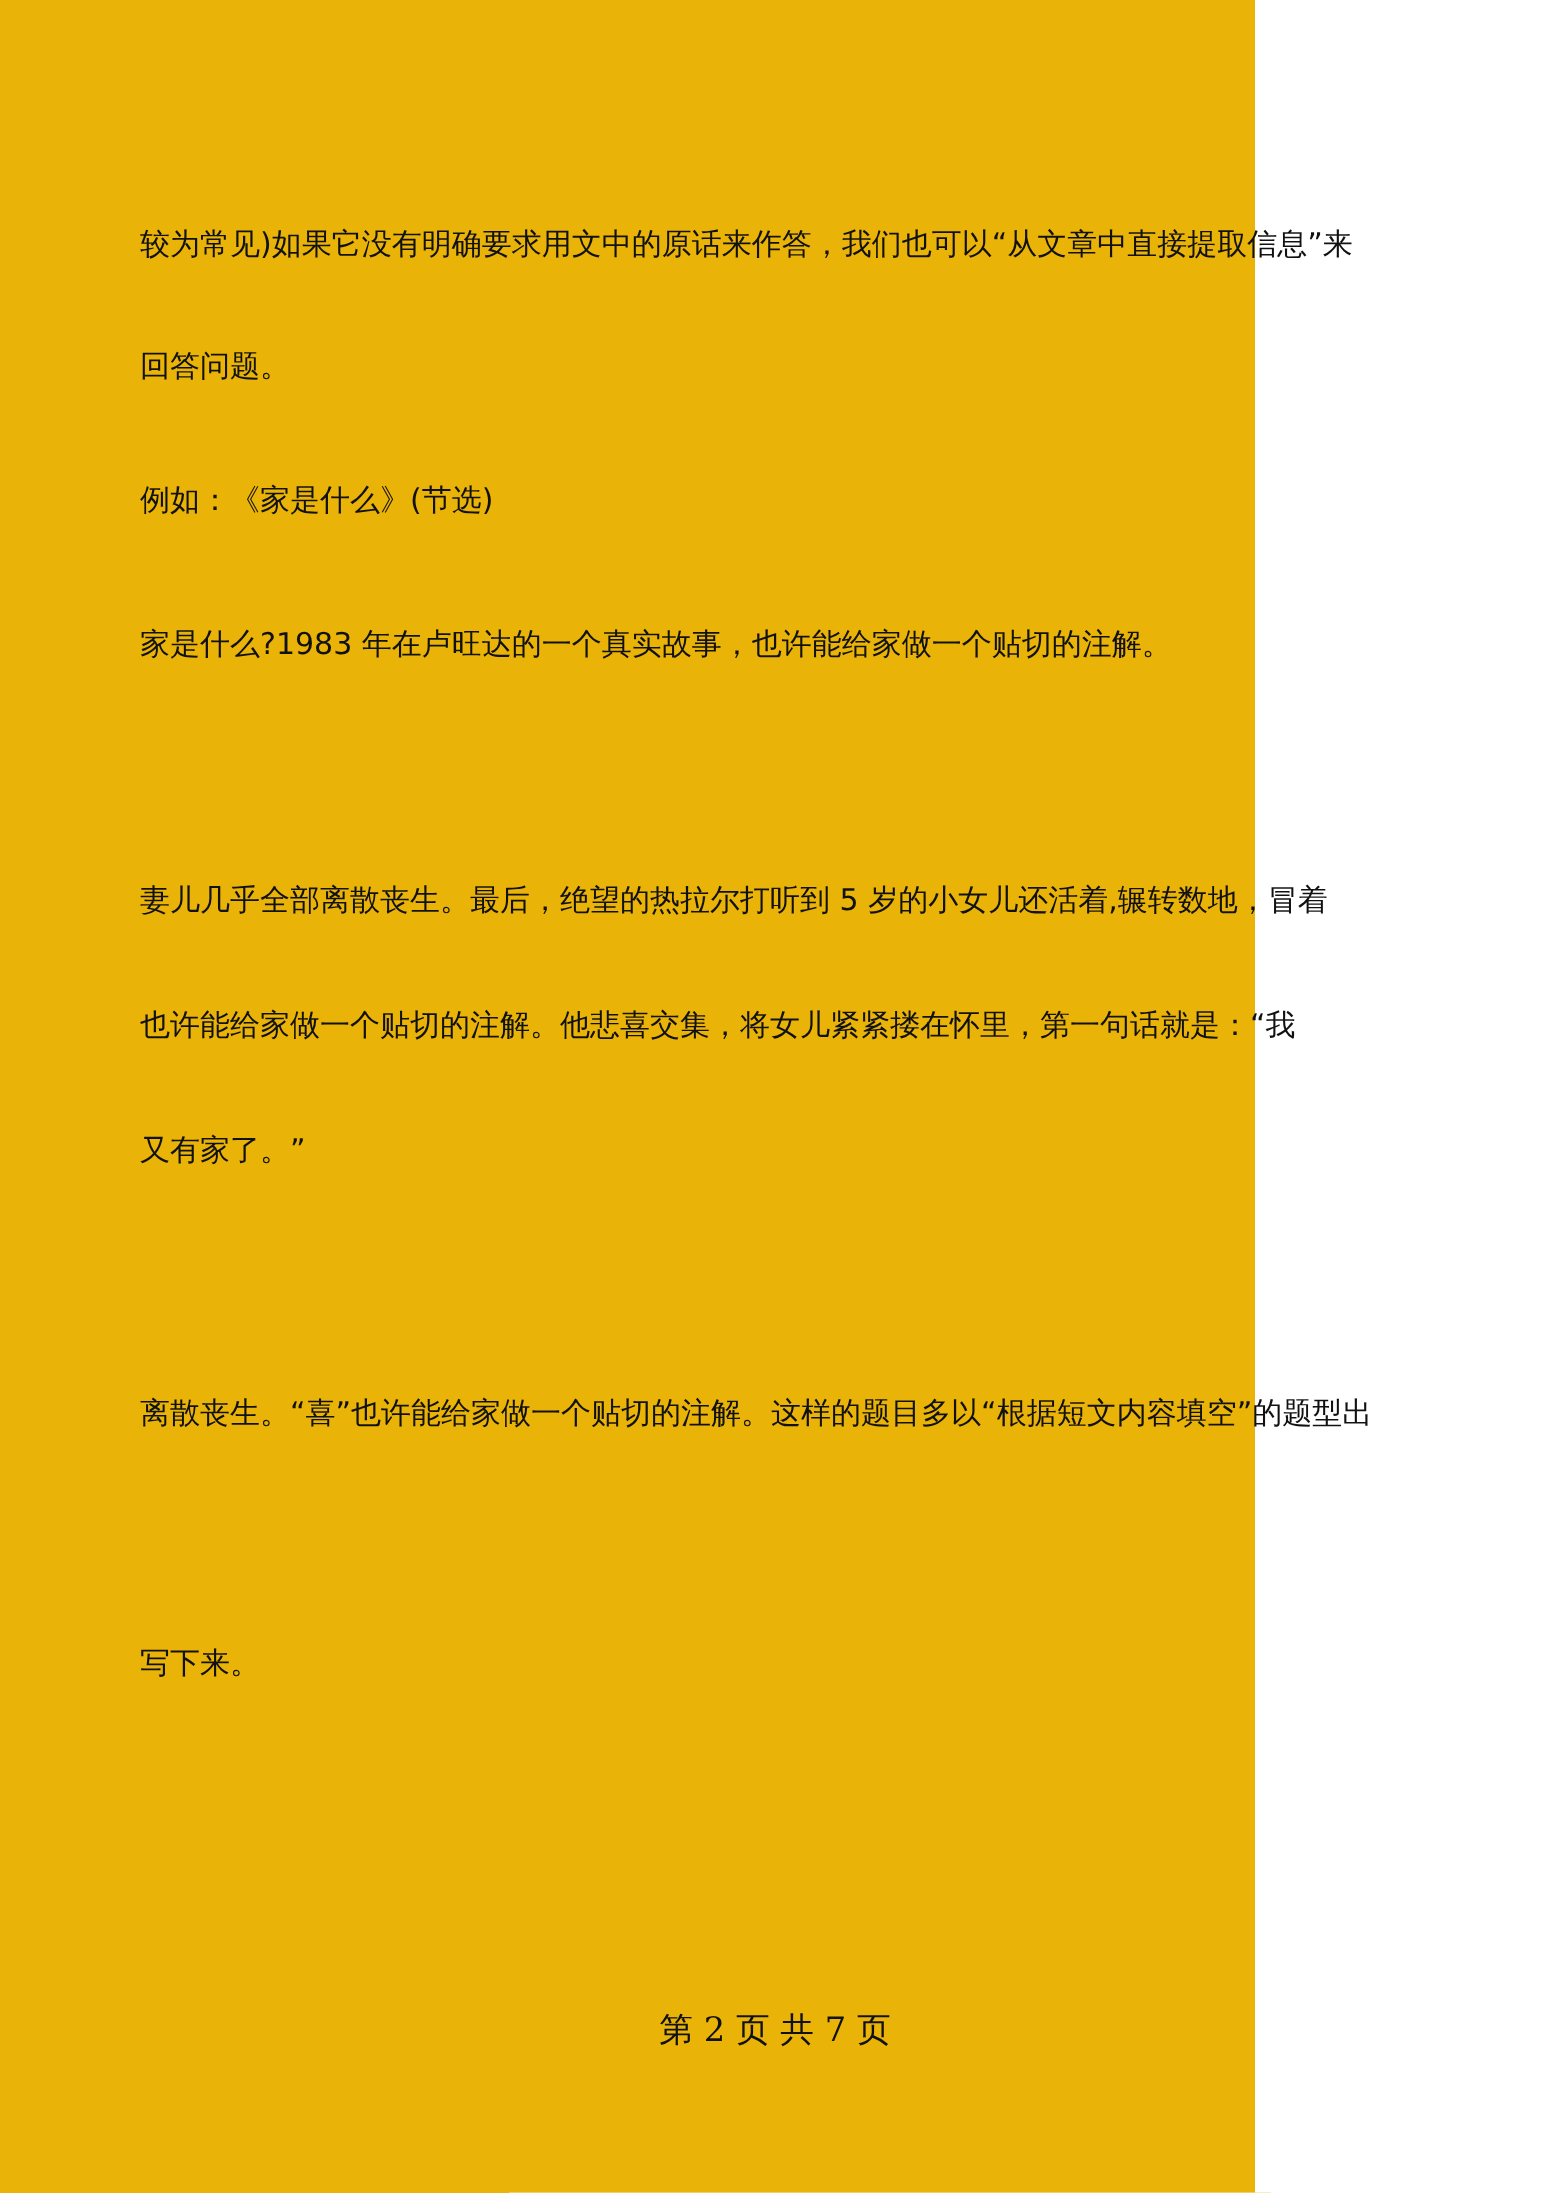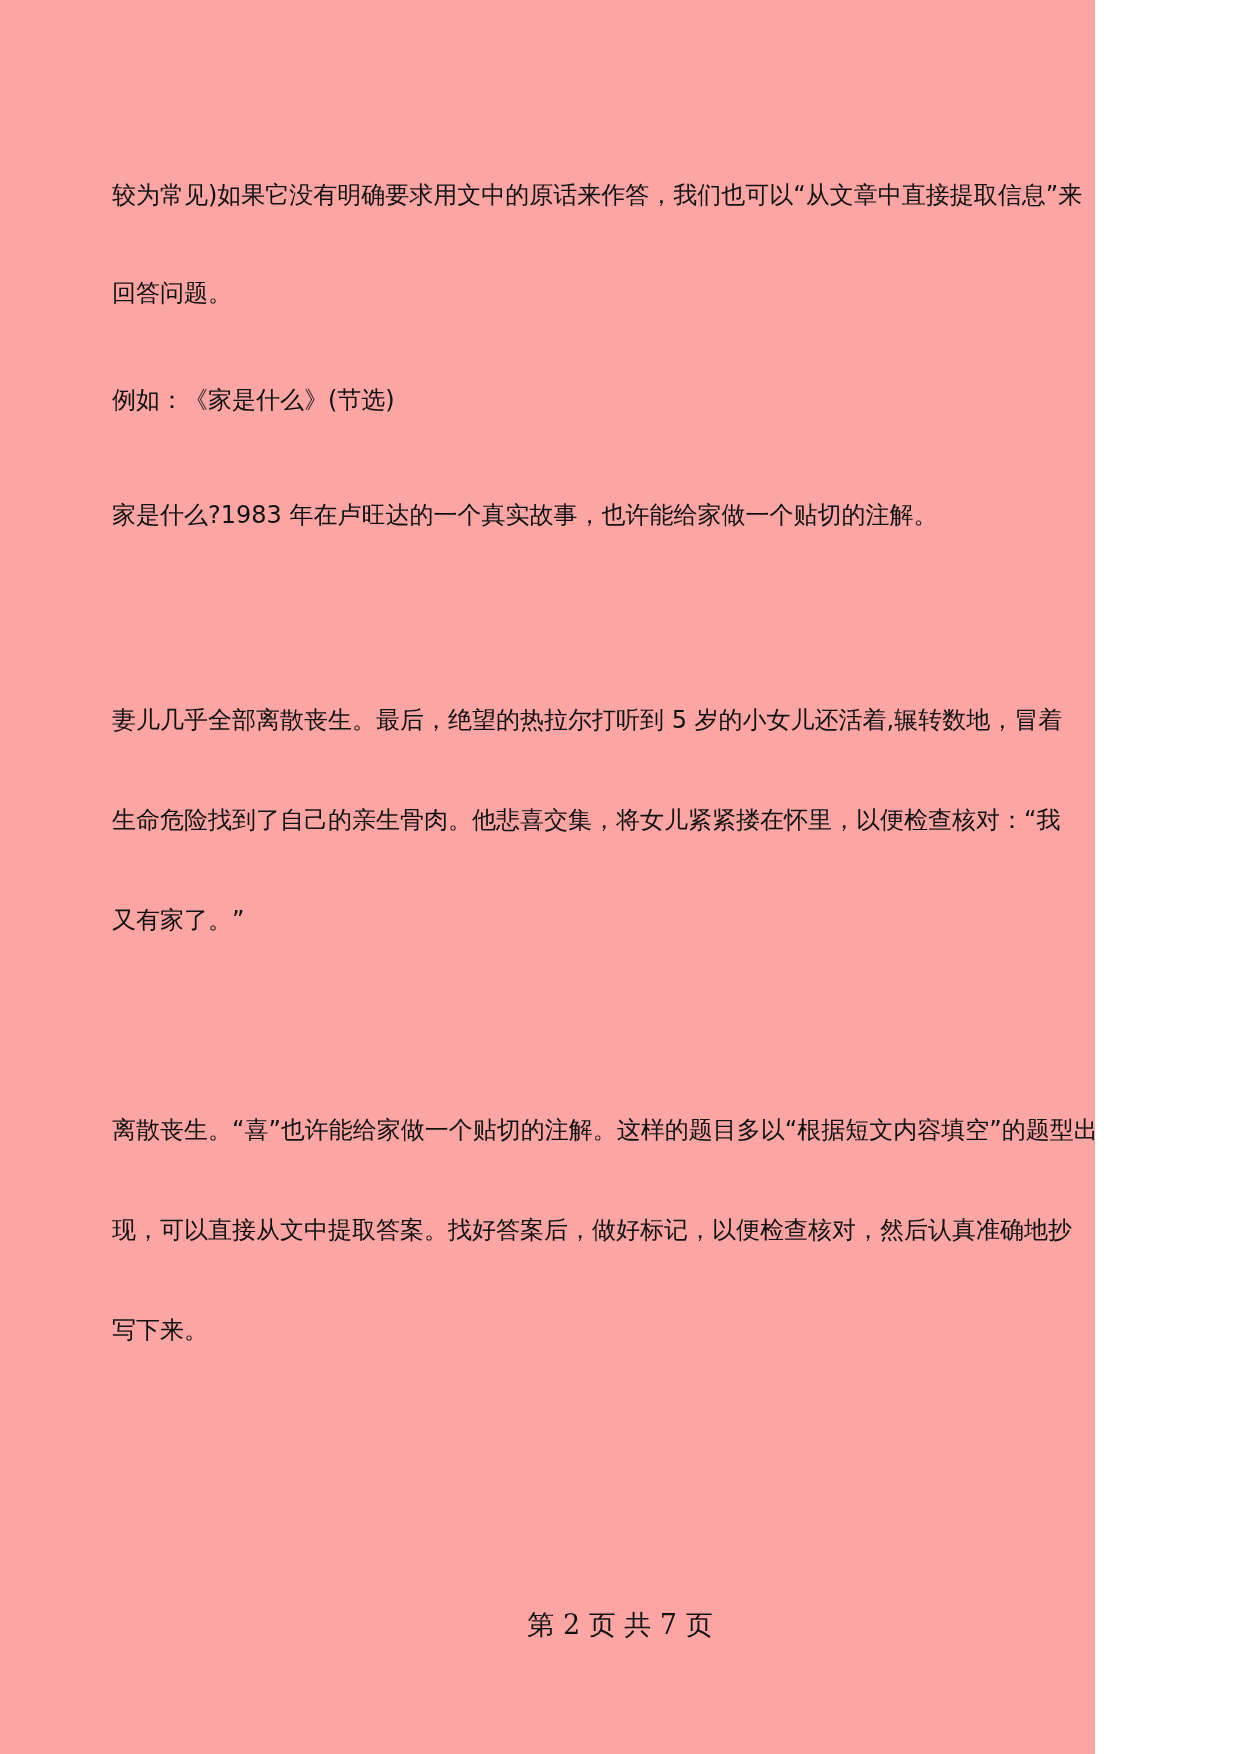--- a/index.html
+++ b/index.html
@@ -1,17 +1,17 @@
 <!DOCTYPE html>
 <html><head>
   <meta charset="utf-8">
   <style>
     html, body { margin: 0; padding: 0; background: #ffffff; }
     body { width: 1240px; height: 1754px; position: relative; overflow: hidden; }
-    .page { position: absolute; left: 0; top: 0; width: 1095px; height: 1754px; background: #fca5a5; }
+    .page { position: absolute; left: 0; top: 0; width: 1004px; height: 1754px; background: #eab308; }
     .line {
       position: absolute;
       left: 112px;
       font-family: "DejaVu Sans", sans-serif;
       font-size: 24px;
       line-height: 30px;
       color: #111;
       white-space: nowrap;
       letter-spacing: 0px;
     }
@@ -28,20 +28,19 @@
   </style>
 </head>
 <body>
 
 <div class="page">
   <div class="line" style="top:180px">较为常见)如果它没有明确要求用文中的原话来作答，我们也可以“从文章中直接提取信息”来</div>
   <div class="line" style="top:278px">回答问题。</div>
   <div class="line" style="top:385px">例如：《家是什么》(节选)</div>
   <div class="line" style="top:500px">家是什么?1983 年在卢旺达的一个真实故事，也许能给家做一个贴切的注解。</div>
   <div class="line" style="top:705px">妻儿几乎全部离散丧生。最后，绝望的热拉尔打听到 5 岁的小女儿还活着,辗转数地，冒着</div>
-  <div class="line" style="top:805px">生命危险找到了自己的亲生骨肉。他悲喜交集，将女儿紧紧搂在怀里，以便检查核对：“我</div>
+  <div class="line" style="top:805px">也许能给家做一个贴切的注解。他悲喜交集，将女儿紧紧搂在怀里，第一句话就是：“我</div>
   <div class="line" style="top:905px">又有家了。”</div>
   <div class="line" style="top:1115px">离散丧生。“喜”也许能给家做一个贴切的注解。这样的题目多以“根据短文内容填空”的题型出</div>
-  <div class="line" style="top:1215px">现，可以直接从文中提取答案。找好答案后，做好标记，以便检查核对，然后认真准确地抄</div>
   <div class="line" style="top:1315px">写下来。</div>
 
   <div class="footer">第 2 页 共 7 页</div>
 </div>
 
 </body></html>

